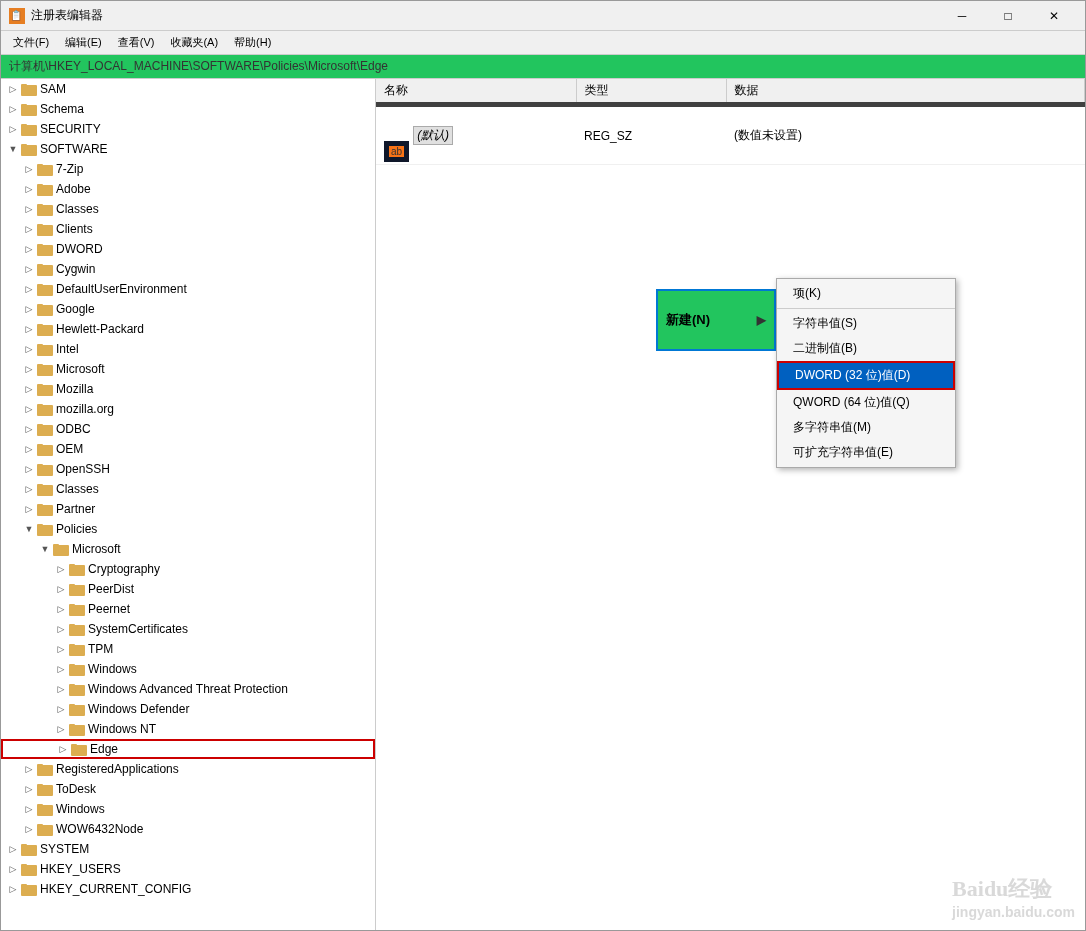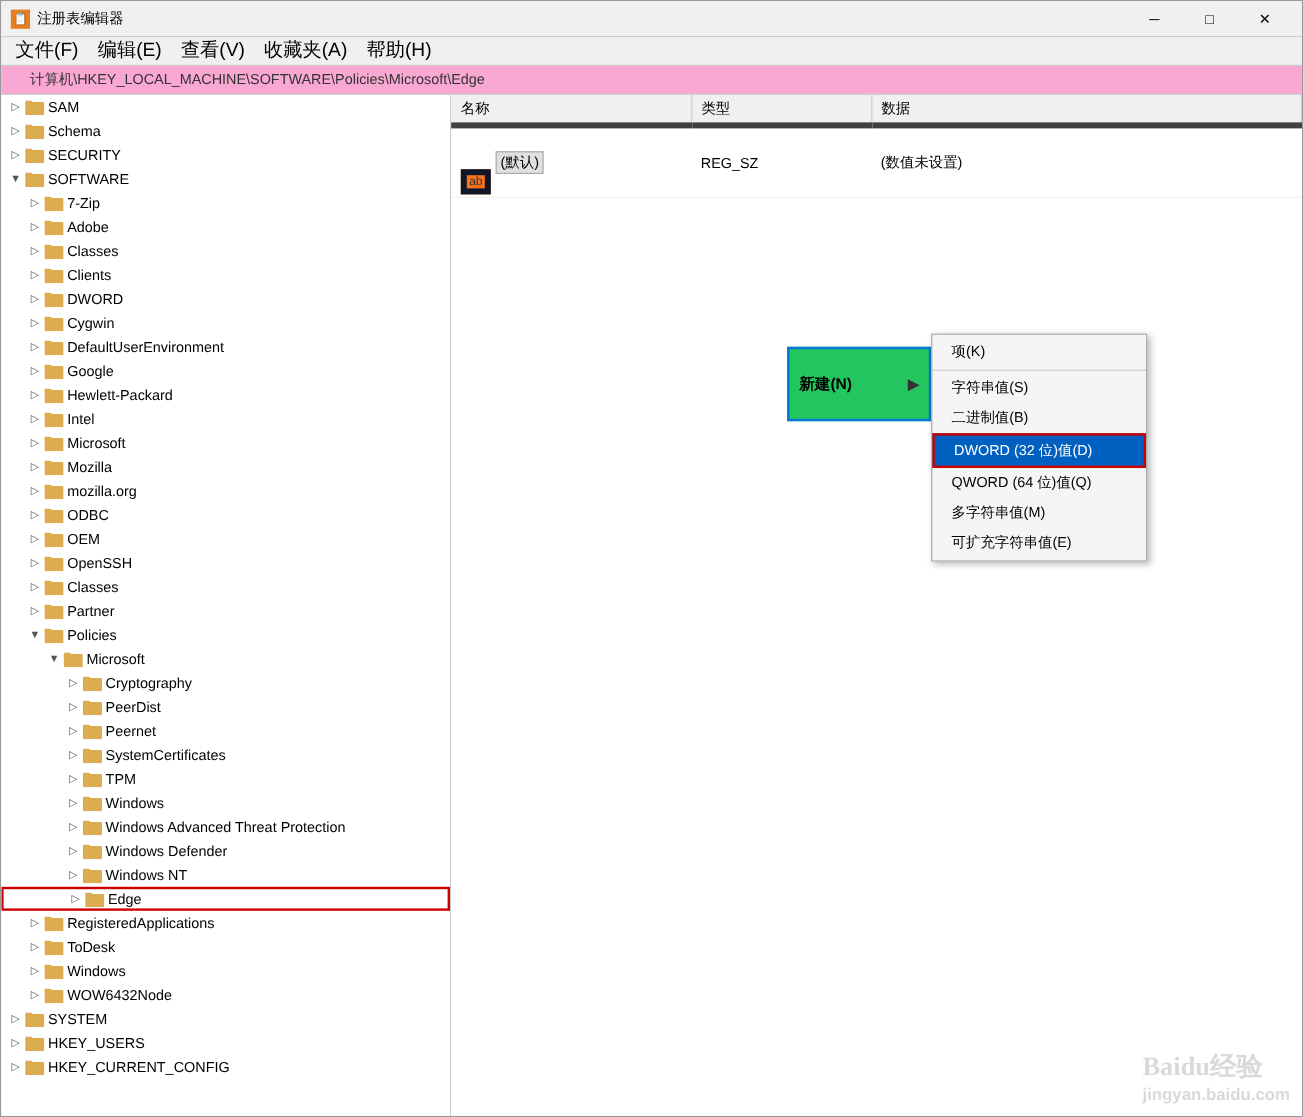--- a/index.html
+++ b/index.html
@@ -72,31 +72,31 @@
       background: #f0f0f0;
       display: flex;
       align-items: center;
       padding: 0 4px;
       border-bottom: 1px solid #ccc;
     }
 
     .menu-item {
       padding: 4px 8px;
       cursor: pointer;
-      font-size: 16px;
+      font-size: 11px;
     }
 
     
     .address-bar {
       height: 24px;
-      background: #f9a8d4;
+      background: #22c55e;
       border-bottom: 1px solid #ccc;
       display: flex;
       align-items: center;
-      padding: 0 24px;
+      padding: 0 8px;
       font-size: 12px;
       color: #333;
     }
 
     
     .main-content {
       display: flex;
       flex: 1;
       overflow: hidden;
     }
@@ -783,21 +783,21 @@
             <th>
               <span>数据</span>
             </th>
           </tr>
         </thead>
         <tbody>
           <tr>
             <td>
               <div class="reg-name-cell">
                 <span class="reg-ab-badge">ab</span>
-                <span style="border:1px solid #aaa; padding: 0 3px; background:#e0e0e0;">(默认)</span>
+                <span style="border:1px solid #aaa; padding: 0 3px; background:#e0e0e0;font-style:italic;">(默认)</span>
               </div>
             </td>
             <td>REG_SZ</td>
             <td>(数值未设置)</td>
           </tr>
         </tbody>
       </table>
 
       <div class="context-menu-overlay">
 

